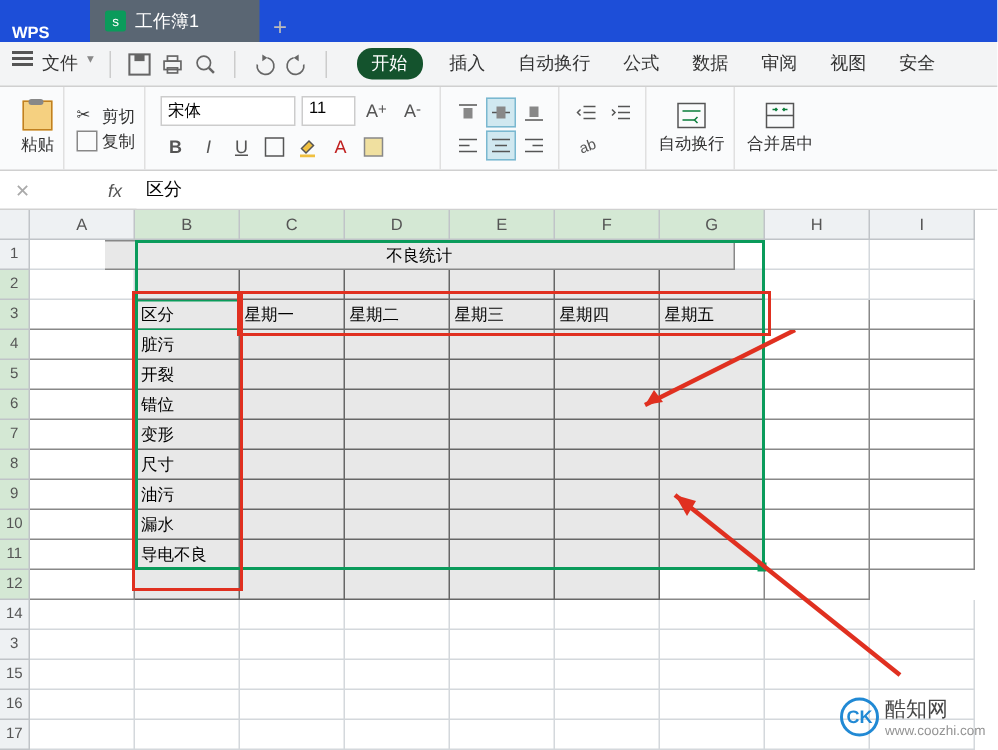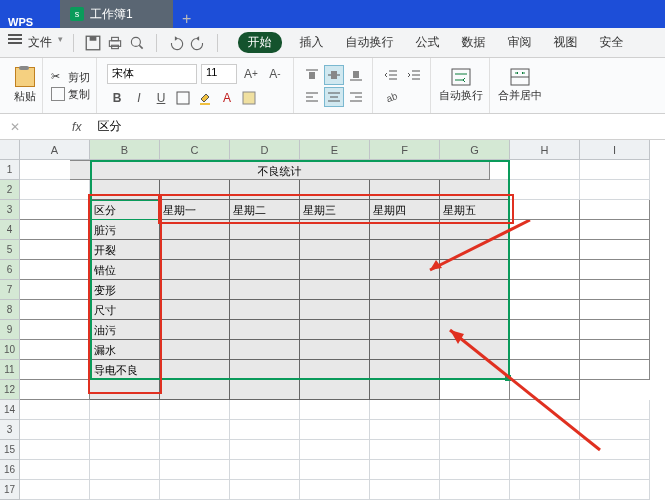--- a/index.html
+++ b/index.html
@@ -541,13 +541,20 @@
 
   <svg class="arrow" style="left:420px;top:80px" width="120" height="80">
       <line x1="110" y1="0" x2="10" y2="50" stroke="#e03020" stroke-width="3"></line>
       <path d="M10 50 l12 -2 l-6 -8 z" fill="#e03020"></path>
     </svg>
   <svg class="arrow" style="left:440px;top:180px" width="180" height="140">
       <line x1="160" y1="130" x2="10" y2="10" stroke="#e03020" stroke-width="3"></line>
       <path d="M10 10 l14 4 l-6 10 z" fill="#e03020"></path>
     </svg>
 
+  <div class="watermark">
+    <div class="wm-logo">CK</div>
+    <div>
+      <div class="wm-text">酷知网</div>
+      <div class="wm-sub">www.coozhi.com</div>
+    </div>
+  </div>
 </div>
 
 </body></html>

